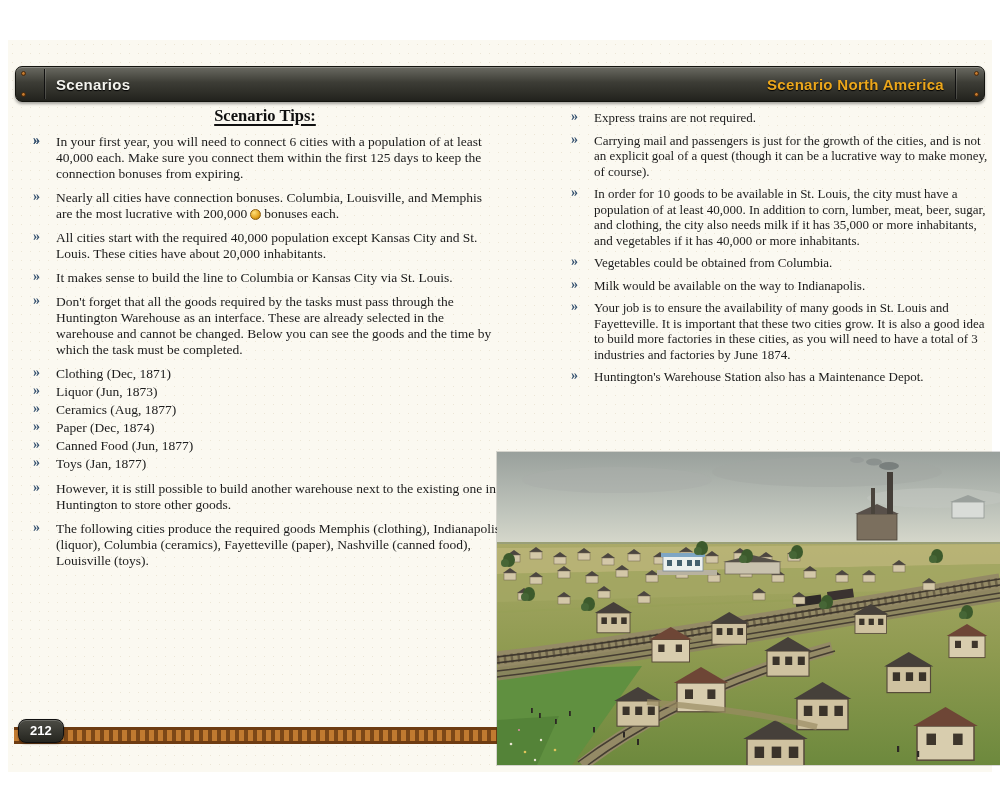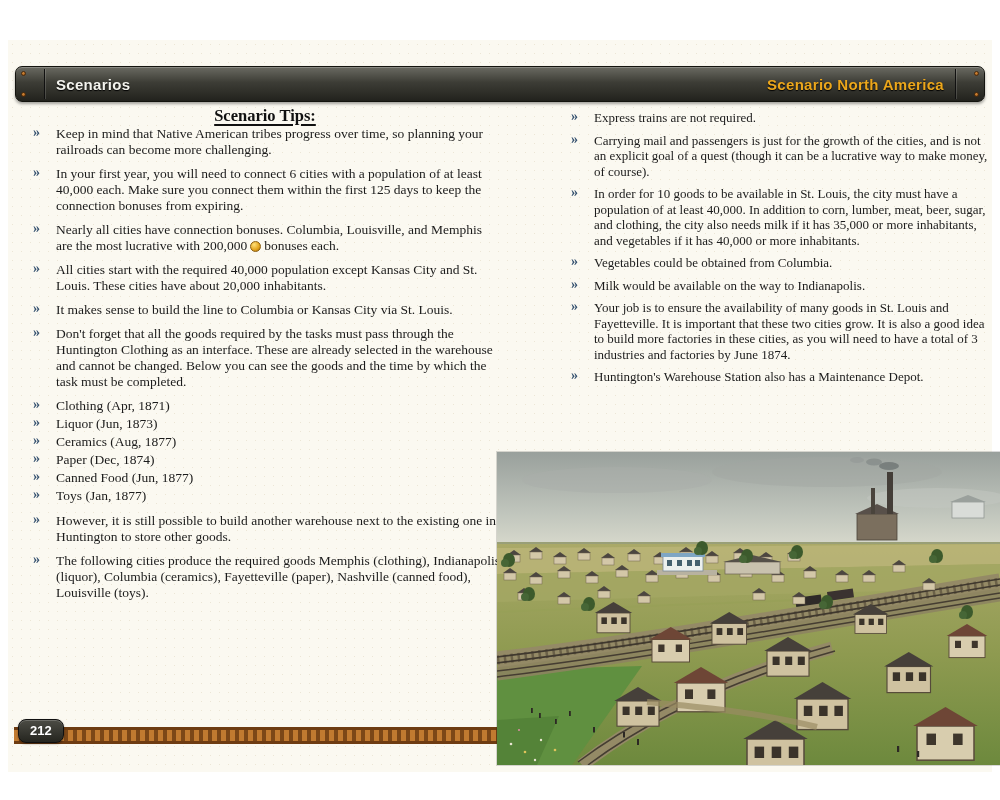--- a/index.html
+++ b/index.html
@@ -119,33 +119,33 @@
     <span class="cap cap-left"></span>
     <span class="cap cap-right"></span>
     <span class="header-left">Scenarios</span>
     <span class="header-right">Scenario North America</span>
   </div>
 
   <div class="col col-left">
     <h2 class="tips-title">Scenario Tips:</h2>
     <ul class="bullets">
 
-        <li><span class="marker">»</span><span>Keep in mind that Native American tribes progress over time, so planning your railroads can become more challenging.</span></li>
+        <li><span class="marker">»</span></li>
 
         <li><span class="marker">»</span><span>In your first year, you will need to connect 6 cities with a population of at least 40,000 each. Make sure you connect them within the first 125 days to keep the connection bonuses from expiring.</span></li>
 
         <li><span class="marker">»</span><span>Nearly all cities have connection bonuses. Columbia, Louisville, and Memphis are the most lucrative with 200,000</span><span class="coin"></span><span>bonuses each.</span></li>
 
         <li><span class="marker">»</span><span>All cities start with the required 40,000 population except Kansas City and St. Louis. These cities have about 20,000 inhabitants.</span></li>
 
         <li><span class="marker">»</span><span>It makes sense to build the line to Columbia or Kansas City via St. Louis.</span></li>
 
-        <li><span class="marker">»</span><span>Don't forget that all the goods required by the tasks must pass through the Huntington Clothing as an interface. These are already selected in the warehouse and cannot be changed. Below you can see the goods and the time by which the task must be completed.</span></li>
-
-        <li class="tight"><span class="marker">»</span><span>Clothing (Apr, 1871)</span></li>
+        <li><span class="marker">»</span><span>Don't forget that all the goods required by the tasks must pass through the Huntington Warehouse as an interface. These are already selected in the warehouse and cannot be changed. Below you can see the goods and the time by which the task must be completed.</span></li>
+
+        <li class="tight"><span class="marker">»</span><span>Clothing (Dec, 1871)</span></li>
 
         <li class="tight"><span class="marker">»</span><span>Liquor (Jun, 1873)</span></li>
 
         <li class="tight"><span class="marker">»</span><span>Ceramics (Aug, 1877)</span></li>
 
         <li class="tight"><span class="marker">»</span><span>Paper (Dec, 1874)</span></li>
 
         <li class="tight"><span class="marker">»</span><span>Canned Food (Jun, 1877)</span></li>
 
         <li class="tight"><span class="marker">»</span><span>Toys (Jan, 1877)</span></li>

